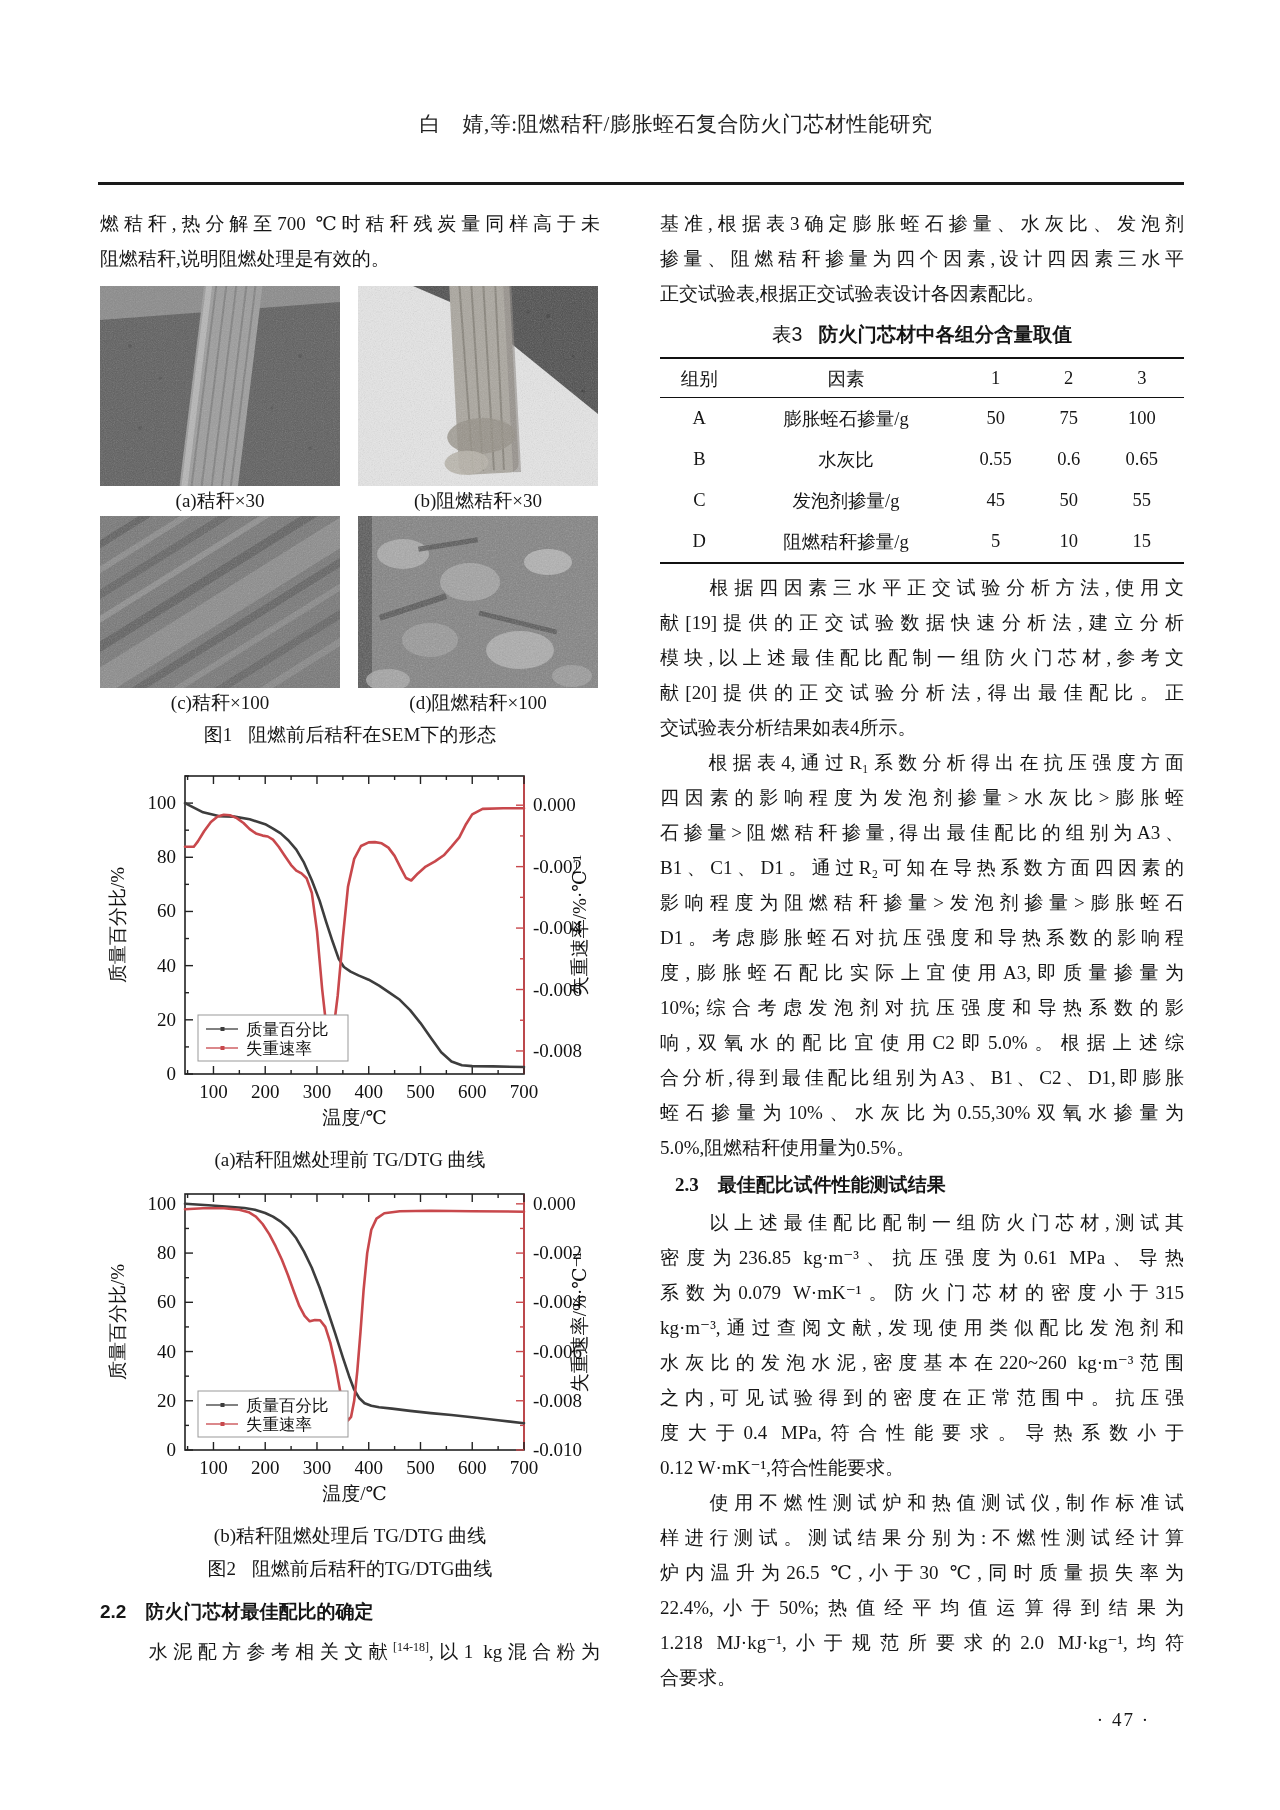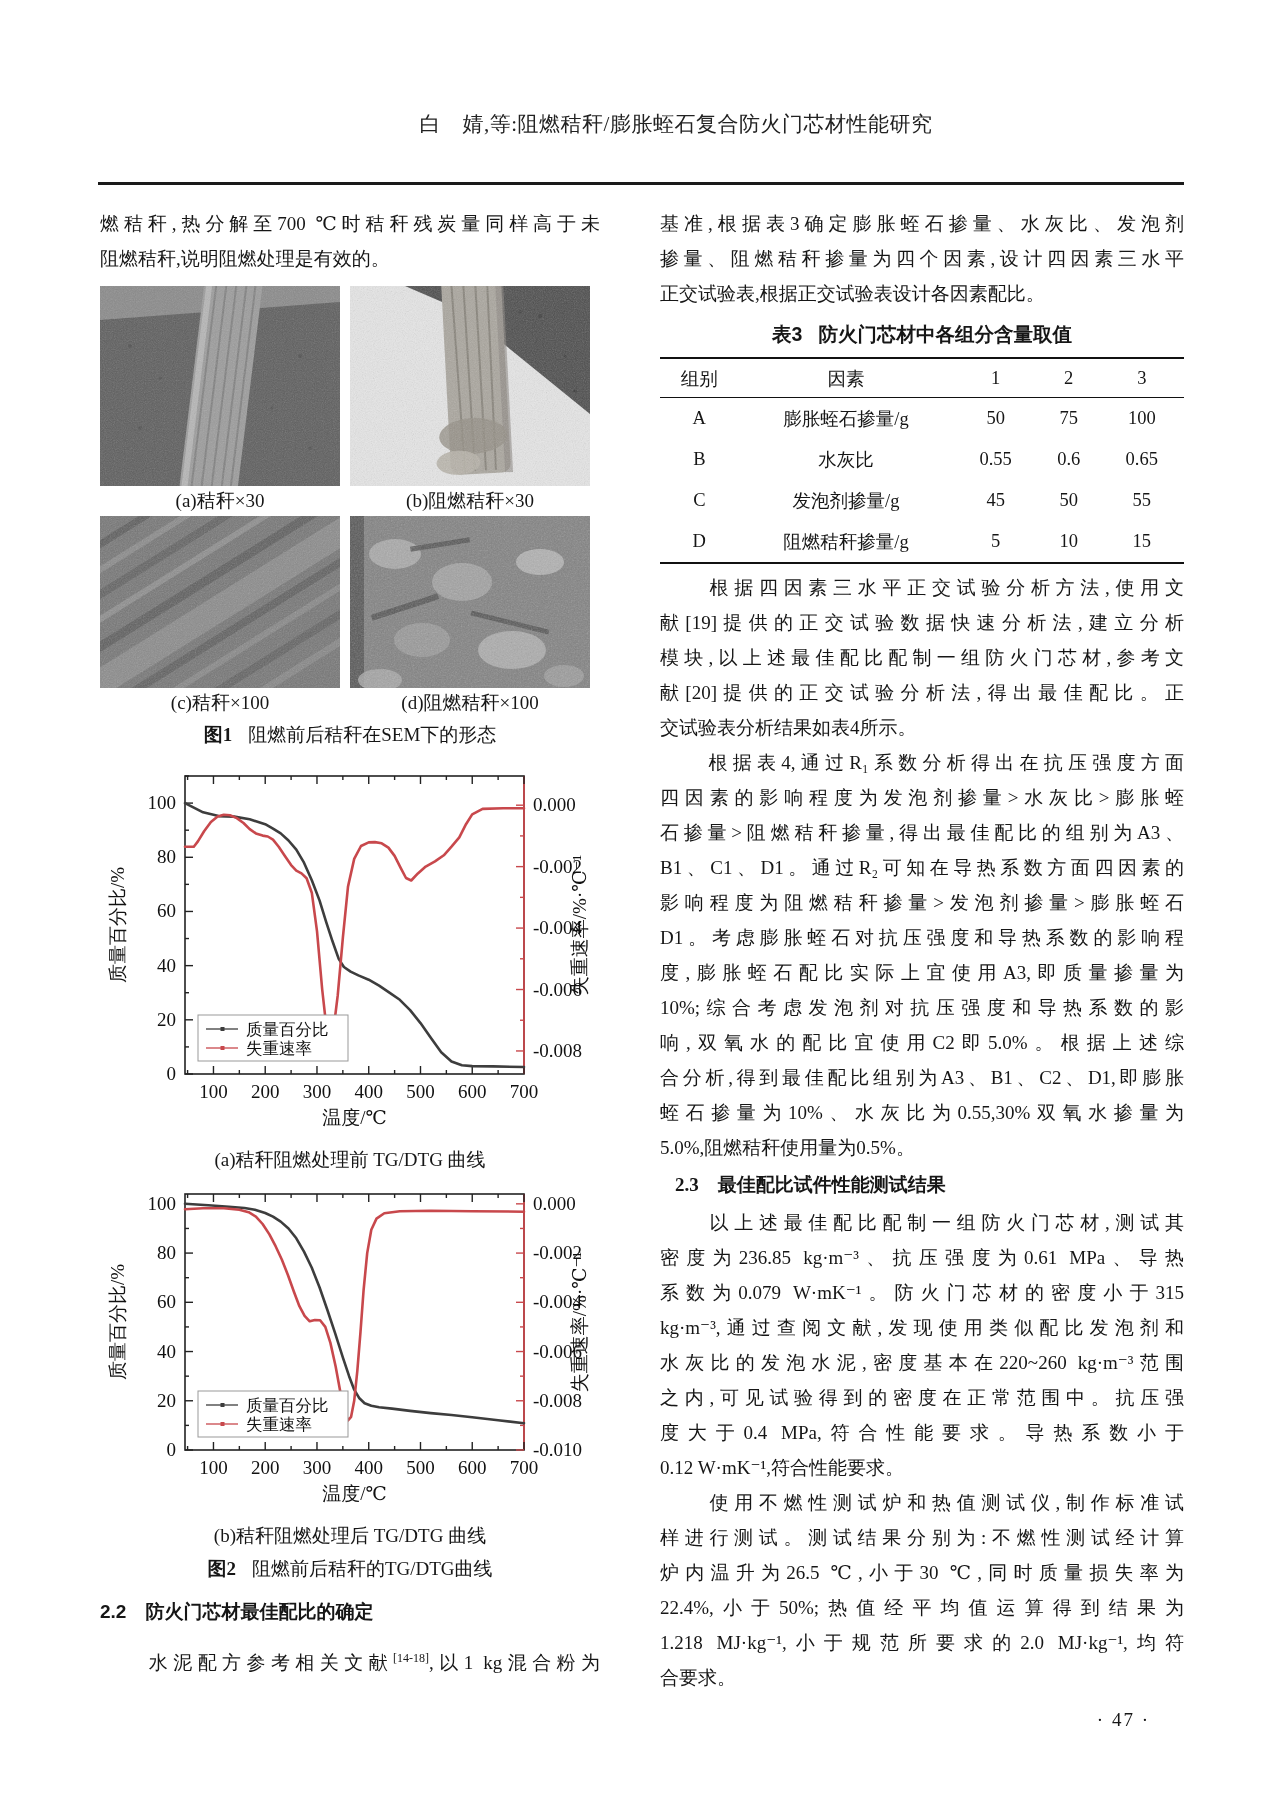--- a/index.html
+++ b/index.html
@@ -5,32 +5,32 @@
   html,body{margin:0;padding:0;background:#f2f2f2;}
   .page{position:relative;width:1280px;height:1810px;background:#ffffff;overflow:hidden;
         font-family:"Liberation Serif","DejaVu Serif",serif;color:#161616;}
   .htitle{position:absolute;top:110px;left:0;width:100%;text-align:center;font-size:21px;color:#222;letter-spacing:.5px;padding-left:36px;}
   .hrule{position:absolute;left:98px;top:182px;width:1086px;height:3px;background:#1a1a1a;}
   .col{position:absolute;top:206px;}
   .colL{left:100px;width:500px;}
   .colR{left:660px;width:524px;}
   .tline{font-size:19px;line-height:35px;text-align:justify;text-align-last:justify;}
   .para .tline:last-child{text-align-last:auto;}
-  .semgrid{display:grid;grid-template-columns:240px 240px;column-gap:10px;margin-top:10px;}
+  .semgrid{display:grid;grid-template-columns:240px 240px;column-gap:18px;margin-top:10px;}
   .semimg{width:240px;overflow:hidden;}
   .semimg svg{display:block;}
   .semcap{text-align:center;font-size:19px;line-height:30px;}
   .figtitle{text-align:center;font-size:19px;line-height:34px;margin-top:0;}
-  .figlabel{font-weight:bold;}
+  .figlabel{font-weight:normal;}
   .figgap{display:inline-block;width:16px;}
   .figcap{text-align:center;font-size:19px;line-height:32px;}
   .chartbox{margin-top:6px;}
   .h22{font-family:"Liberation Sans","DejaVu Sans",sans-serif;font-weight:bold;font-size:19px;line-height:40px;margin-top:6px;}
   .h23{font-weight:bold;font-size:19px;line-height:40px;margin-left:15px;}
-  .pline{margin-top:13px;}
+  .pline{margin-top:2px;}
   .refsup{font-size:12px;vertical-align:super;line-height:0;}
   .tbltitle{text-align:center;font-family:"Liberation Sans","DejaVu Sans",sans-serif;font-weight:bold;font-size:19.5px;line-height:34px;margin-top:6px;}
   .tbl{width:100%;border-collapse:collapse;margin-top:6px;border-top:2.5px solid #111;border-bottom:2.5px solid #111;}
   .tbl th{font-weight:normal;font-size:18.5px;height:36px;border-bottom:1.5px solid #111;}
   .tbl td{font-size:18.5px;height:39px;text-align:center;}
   .tbl th:nth-child(1),.tbl td:nth-child(1){width:15%;}
   .tbl th:nth-child(2),.tbl td:nth-child(2){width:41%;}
   .pagenum{text-align:right;padding-right:34px;font-size:19px;margin-top:14px;letter-spacing:2px;}
   .mt6{margin-top:6px;}
 </style>

